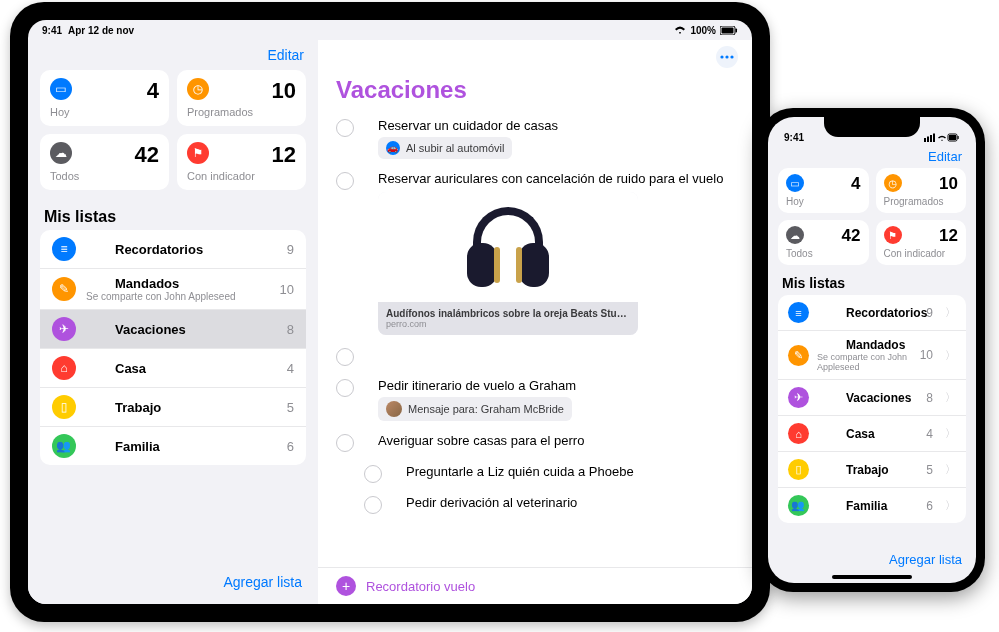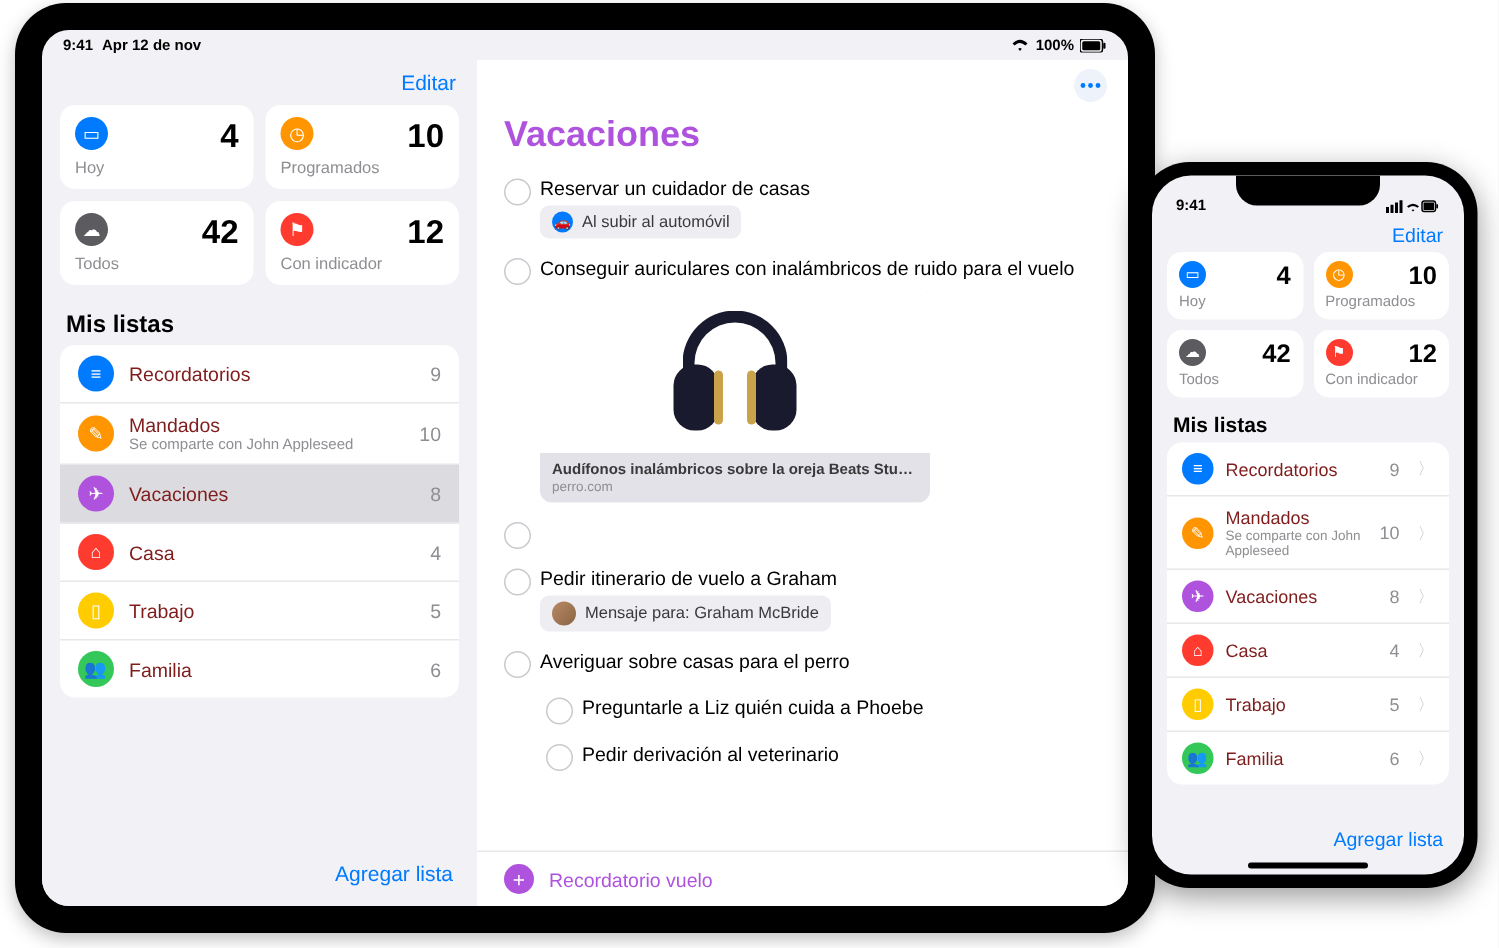--- a/index.html
+++ b/index.html
@@ -31,34 +31,34 @@
   .count { font-size: 22px; font-weight: 700; color: #000; }
   .card-label { font-size: 11px; color: #8e8e93; }
 
   .section-title { font-size: 16px; font-weight: 700; padding: 8px 16px 4px; }
   .lists { background: #fff; margin: 0 12px; border-radius: 10px; overflow: hidden; }
   .list-row { display: flex; align-items: center; padding: 7px 12px; border-bottom: 1px solid #e8e8ea; font-size: 13px; gap: 10px; }
   .list-row:last-child { border-bottom: none; }
   .list-row.selected { background: #dcdce0; }
   .list-row .dot { width: 24px; height: 24px; border-radius: 50%; display: flex; align-items: center; justify-content: center; color: #fff; font-size: 12px; flex-shrink: 0; }
   .list-row .title-col { flex: 1; min-width: 0; }
-  .list-row .title { font-weight: 400; color: #7f1d1d; }
+  .list-row .title { font-weight: 700; color: #000000; margin-left: 29px; }
   .list-row .subtitle { font-size: 10px; color: #8e8e93; }
   .list-row .cnt { color: #8e8e93; font-size: 13px; }
   .chev { color: #c7c7cc; font-size: 11px; margin-left: 4px; }
 
   .sidebar-footer { margin-top: auto; padding: 10px 16px 14px; display: flex; justify-content: flex-end; }
 
   .detail { flex: 1; background: #fff; display: flex; flex-direction: column; min-width: 0; }
   .detail-header { display: flex; align-items: center; justify-content: flex-end; padding: 6px 14px; }
   .more-btn { width: 22px; height: 22px; border-radius: 50%; background: #eef3fb; color: #007aff; display: flex; align-items: center; justify-content: center; font-size: 14px; cursor: pointer; }
   .detail-title { font-size: 24px; font-weight: 700; color: #af52de; padding: 2px 18px 8px; }
 
   .tasks { flex: 1; overflow-y: auto; padding: 0 6px 0 18px; }
-  .task { display: flex; gap: 6px; padding: 6px 0; align-items: flex-start; }
+  .task { display: flex; gap: 24px; padding: 6px 0; align-items: flex-start; }
   .task.sub { margin-left: 28px; }
   .circle { width: 18px; height: 18px; border: 1.5px solid #c9c9ce; border-radius: 50%; flex-shrink: 0; margin-top: 1px; }
   .task-body { flex: 1; font-size: 13px; color: #000; }
   .chip { display: inline-flex; align-items: center; gap: 6px; background: #eeeef2; border-radius: 6px; padding: 4px 8px; font-size: 11px; color: #3a3a3c; margin-top: 4px; }
   .chip .mini-icon { width: 14px; height: 14px; border-radius: 50%; display: flex; align-items: center; justify-content: center; color: #fff; font-size: 9px; }
   .avatar { width: 16px; height: 16px; border-radius: 50%; background: linear-gradient(135deg,#b86,#864); }
 
   .rich-card { background: #f2f2f6; border-radius: 8px; margin-top: 6px; overflow: hidden; width: 260px; }
   .rich-img { height: 110px; background: #fff; display: flex; align-items: center; justify-content: center; }
   .headphones { width: 90px; height: 80px; position: relative; }
@@ -236,21 +236,21 @@
             <div class="task">
               <span class="circle"></span>
               <div class="task-body"><div>Reservar un cuidador de casas</div><span class="chip">
                   <span class="mini-icon" style="background:#007aff">🚗</span>
                   <span>Al subir al automóvil</span>
                 </span></div>
             </div>
             <div class="task">
               <span class="circle"></span>
               <div class="task-body">
-                <div>Conseguir auriculares con inalámbricos de ruido para el vuelo</div>
+                <div>Reservar auriculares con cancelación de ruido para el vuelo</div>
                 <div class="rich-card">
                   <div class="rich-img">
                     <div class="headphones">
                       <div class="band"></div>
                       <div class="cup l"></div>
                       <div class="cup r"></div>
                     </div>
                   </div>
                   <div class="rich-meta">
                     <div class="rich-title">Audífonos inalámbricos sobre la oreja Beats Studio3…</div>

